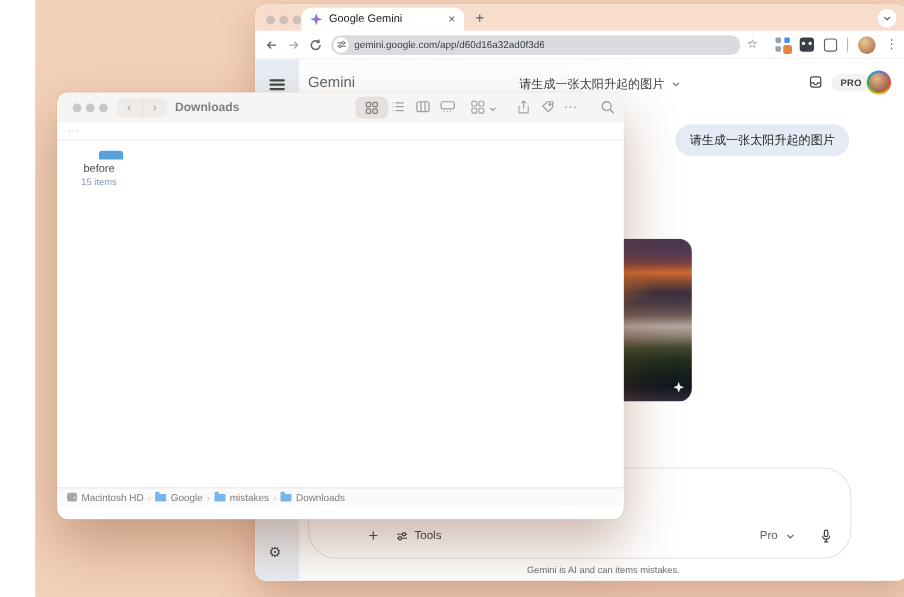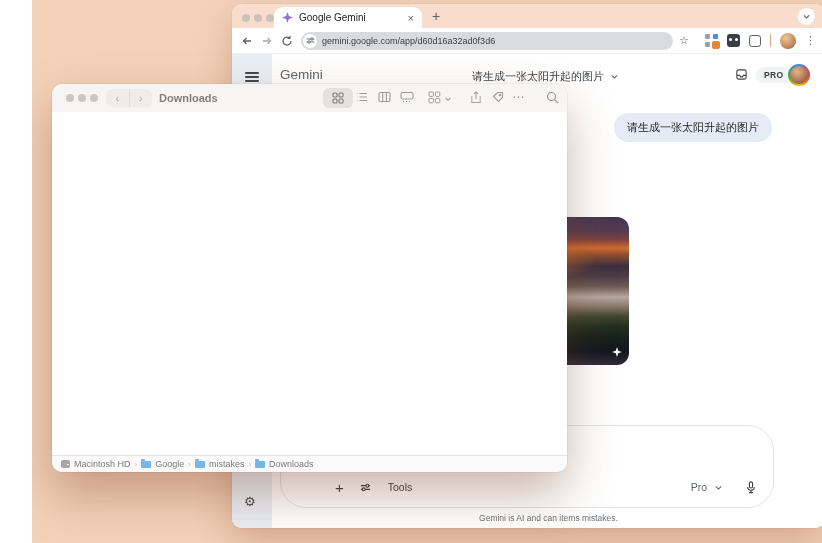--- a/index.html
+++ b/index.html
@@ -84,21 +84,21 @@
         #4a3c46 40%,#6e5a54 47%,#b5a7a1 54%,#8d7d72 60%,#41482f 67%,#23301f 74%,#16211c 82%,
         #121720 91%,#332c3b 100%); }
   .sparkle { position:absolute; right:7px; bottom:8px; width:10px; height:10px; background:#fff;
     clip-path:polygon(50% 0%,63% 37%,100% 50%,63% 63%,50% 100%,37% 63%,0% 50%,37% 37%); opacity:.95; }
 
   .input-card { position:absolute; left:48px; top:371px; width:494px; height:83px; background:#fff;
     border:1px solid #e3e3e3; border-radius:26px; }
   .input-row { position:absolute; left:54px; right:16px; bottom:9px; height:22px;
     display:flex; align-items:center; gap:16px; }
   .plus-btn { font-size:15px; color:#3c4043; line-height:15px; }
-  .tools-chip { display:flex; align-items:center; gap:17px; color:#3c4043; }
+  .tools-chip { display:flex; align-items:center; gap:6px; color:#3c4043; }
   .tools-chip span { font-size:10.5px; }
   .pro-select { margin-left:auto; display:flex; align-items:center; gap:7px; color:#5f6368; }
   .pro-select span { font-size:10.5px; }
   .mic-ic { margin-left:6px; color:#3c4043; }
   .disclaimer { position:absolute; left:40px; right:0; top:459px; text-align:center;
     font-size:8.5px; color:#6b7075; }
 
   
   .finder { position:absolute; left:20px; top:84px; width:515px; height:388px; border-radius:10px;
     background:#fff; overflow:hidden; z-index:10;
@@ -125,21 +125,21 @@
 
   .folder-item { position:absolute; left:6px; top:30px; width:64px; text-align:center; }
   .folder-ic { position:relative; width:52px; height:40px; margin:8px auto 0; }
   .folder-ic::before { content:""; position:absolute; left:0; top:-5px; width:22px; height:8px;
     background:#55a3d8; border-radius:3px 3px 0 0; }
   .folder-ic i { position:absolute; inset:0; border-radius:4px;
     background:linear-gradient(180deg,#5fa9dc 0%,#5fa9dc 13%,#f4fbff 14%,#eaf6fd 17%,#8ecaf0 19%,#66b0e2 100%); }
   .folder-name { margin-top:6px; font-size:10px; color:#4a4a4a; }
   .folder-info { margin-top:1px; font-size:8.5px; color:#7e98c0; }
 
-  .f-pathbar { position:absolute; left:0; bottom:0; right:0; height:17px; background:#fbfafa;
+  .f-pathbar { position:absolute; left:0; bottom:12px; right:0; height:17px; background:#fbfafa;
     border-top:1px solid #e9e7e5; display:flex; align-items:center; padding-left:9px; gap:4px;
     font-size:9px; color:#7e7a77; white-space:nowrap; }
   .disk-ic { width:9px; height:8px; border-radius:2px; background:#a8a5a2; position:relative; }
   .disk-ic::after { content:""; position:absolute; right:1.5px; top:3.5px; width:1.5px; height:1.5px;
     border-radius:50%; background:#fff; }
   .mini-folder { width:10px; height:7px; border-radius:1px; background:#74b7e8; position:relative; margin-top:1px; }
   .mini-folder::before { content:""; position:absolute; left:0; top:-2px; width:4px; height:2px;
     border-radius:1px 1px 0 0; background:#74b7e8; }
   .crumb-sep { color:#c2bfbc; font-size:8px; }
 </style>
@@ -345,20 +345,30 @@
       </span>
       <span class="f-ellipsis" style="left:460px;">…</span>
       <span class="f-ic" style="left:494px;">
         <svg width="13" height="13" viewBox="0 0 13 13" fill="none" stroke="currentColor" stroke-width="1.2">
             <circle cx="5.5" cy="5.5" r="4"></circle>
             <path d="M8.6 8.6 L12 12"></path>
           </svg>
       </span>
     </div>
 
+    <div class="f-content">
+      <span class="group-label">---</span>
+      <span class="group-divider"></span>
+
+      <div class="folder-item">
+        <span class="folder-ic"><i></i></span>
+        <div class="folder-name">before</div>
+        <div class="folder-info">15 items</div>
+      </div>
+    </div>
 
     <div class="f-pathbar">
       <span class="disk-ic"></span>
       <span>Macintosh HD</span>
       <span class="crumb-sep">›</span>
       <span class="mini-folder"></span>
       <span>Google</span>
       <span class="crumb-sep">›</span>
       <span class="mini-folder"></span>
       <span>mistakes</span>

